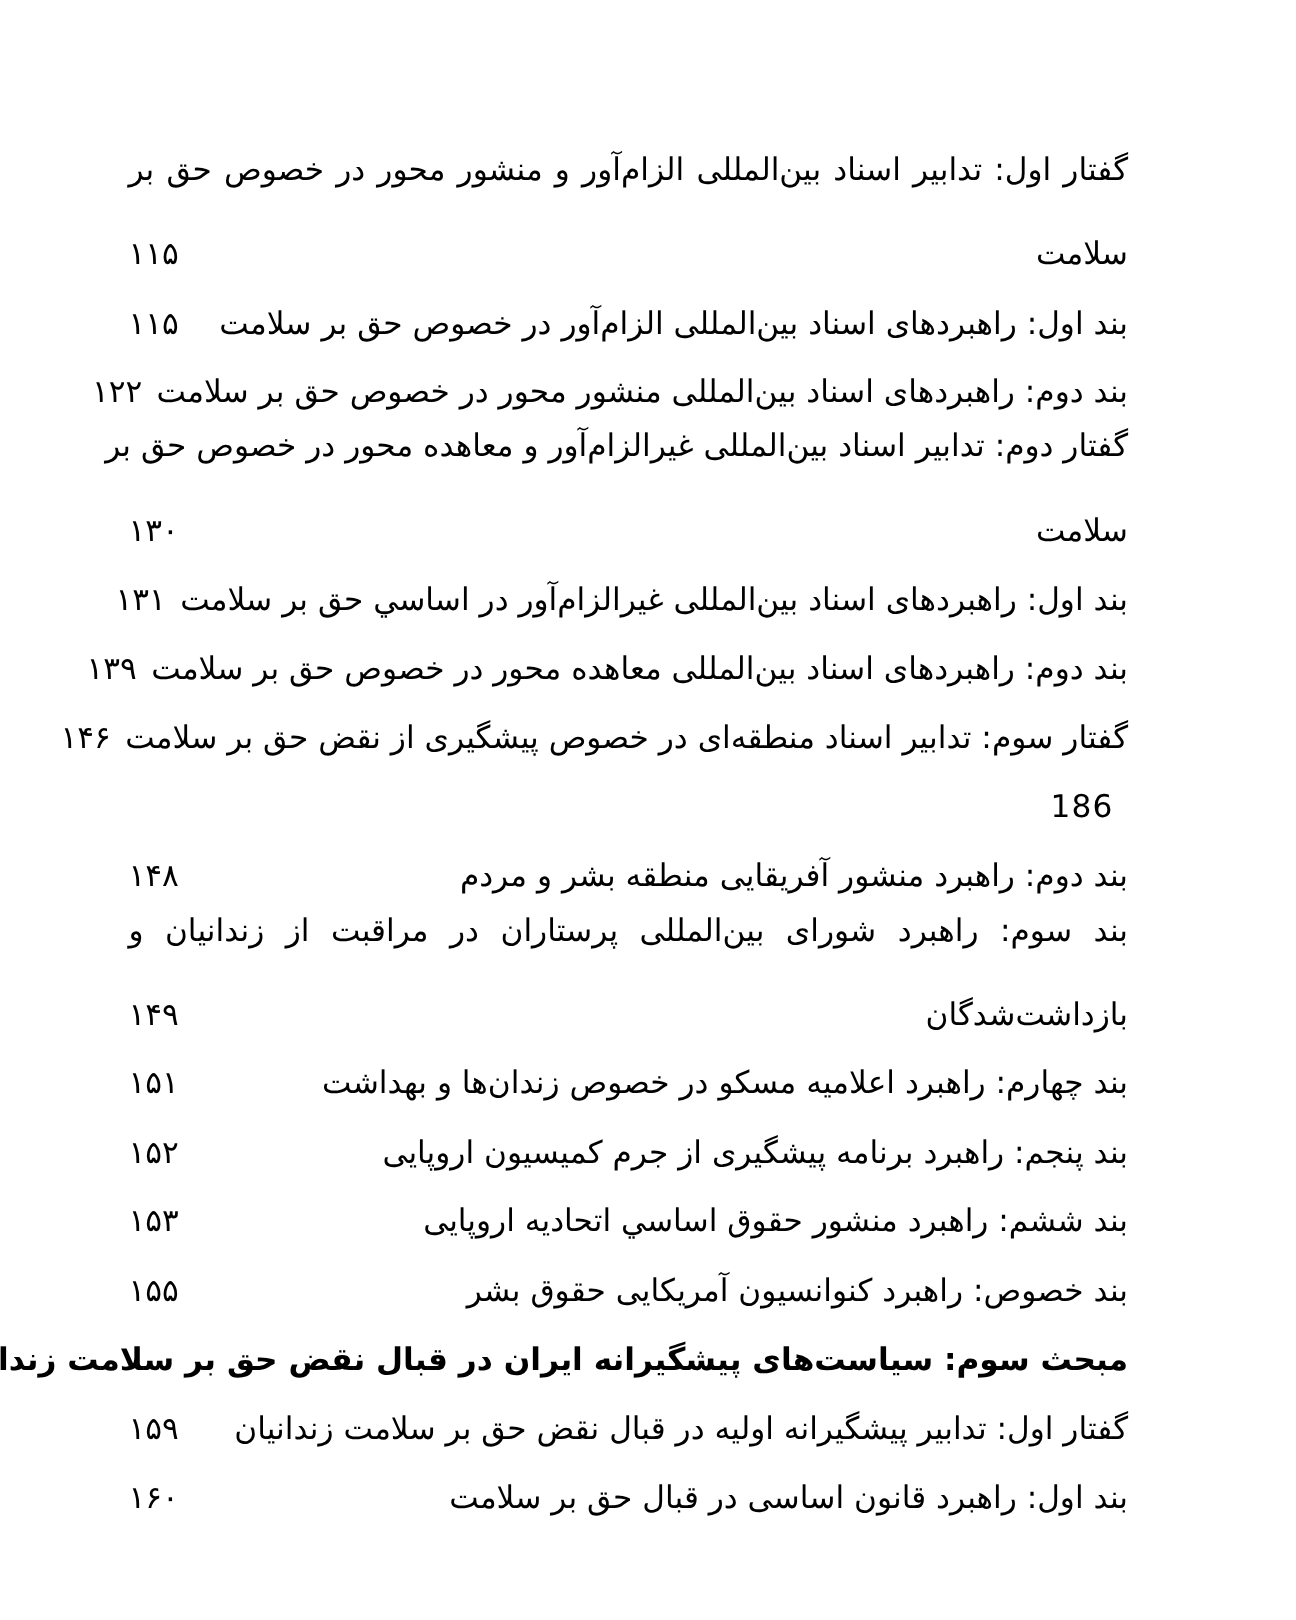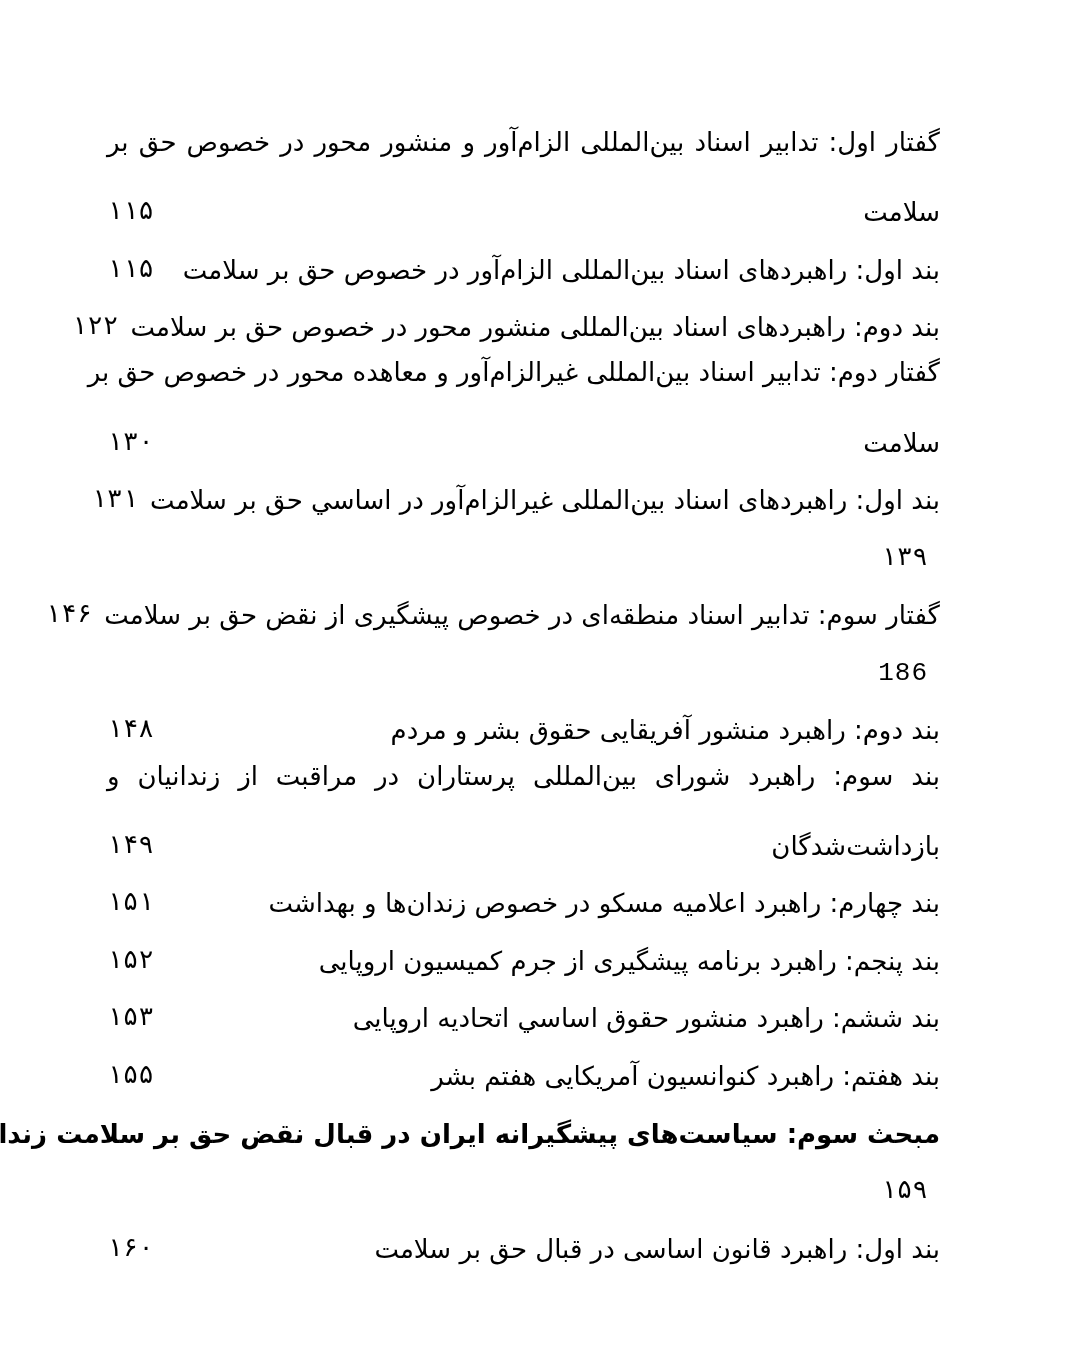--- a/index.html
+++ b/index.html
@@ -34,21 +34,20 @@
     line-height: 1.25;
     white-space: nowrap;
   }
   .toc-row .entry-text {
     text-align: center;
   }
   .toc-row .page-num {
     text-align: left;
     padding-inline-start: 12px;
     letter-spacing: 1px;
-    font-family: Liberation Mono, monospace;
   }
   
   .toc-row.justify {
     display: block;
   }
   .toc-row.justify .entry-text {
     display: block;
     width: 100%;
     text-align: justify;
     text-align-last: justify;
@@ -93,34 +92,35 @@
         <span class="entry-text">سلامت</span>
         <span class="page-num">۱۳۰</span>
       </div>
 
       <div class="toc-row">
         <span class="entry-text">بند اول: راهبردهای اسناد بین‌المللی غیرالزام‌آور در اساسي حق بر سلامت</span>
         <span class="page-num">۱۳۱</span>
       </div>
 
       <div class="toc-row">
+        <span class="entry-text">بند دوم: راهبردهای اسناد بین‌المللی معاهده محور در خصوص حق بر سلامت</span>
         <span class="page-num">۱۳۹</span>
       </div>
 
       <div class="toc-row">
         <span class="entry-text">گفتار سوم: تدابیر اسناد منطقه‌ای در خصوص پیشگیری از نقض حق بر سلامت</span>
         <span class="page-num">۱۴۶</span>
       </div>
 
       <div class="toc-row">
         <span class="page-num">186</span>
       </div>
 
       <div class="toc-row">
-        <span class="entry-text">بند دوم: راهبرد منشور آفریقایی حقوق بشر و مردم</span>
+        <span class="entry-text">بند دوم: راهبرد منشور آفریقایی منطقه بشر و مردم</span>
         <span class="page-num">۱۴۸</span>
       </div>
 
       <div class="toc-row justify">
         <span class="entry-text">بند سوم: راهبرد شورای بین‌المللی پرستاران در مراقبت از زندانیان و</span>
 
       </div>
 
       <div class="toc-row">
         <span class="entry-text">بازداشت‌شدگان</span>
@@ -136,30 +136,31 @@
         <span class="entry-text">بند پنجم: راهبرد برنامه پیشگیری از جرم کمیسیون اروپایی</span>
         <span class="page-num">۱۵۲</span>
       </div>
 
       <div class="toc-row">
         <span class="entry-text">بند ششم: راهبرد منشور حقوق اساسي اتحادیه اروپایی</span>
         <span class="page-num">۱۵۳</span>
       </div>
 
       <div class="toc-row">
-        <span class="entry-text">بند هفتم: راهبرد کنوانسیون آمریکایی هفتم بشر</span>
+        <span class="entry-text">بند خصوص: راهبرد کنوانسیون آمریکایی حقوق بشر</span>
         <span class="page-num">۱۵۵</span>
       </div>
 
       <div class="toc-row bold">
         <span class="entry-text">مبحث سوم: سیاست‌های پیشگیرانه ایران در قبال نقض حق بر سلامت زندانیان</span>
 
       </div>
 
       <div class="toc-row">
+        <span class="entry-text">گفتار اول: تدابیر پیشگیرانه اولیه در قبال نقض حق بر سلامت زندانیان</span>
         <span class="page-num">۱۵۹</span>
       </div>
 
       <div class="toc-row">
         <span class="entry-text">بند اول: راهبرد قانون اساسی در قبال حق بر سلامت</span>
         <span class="page-num">۱۶۰</span>
       </div>
     </div>
 </div>
 

